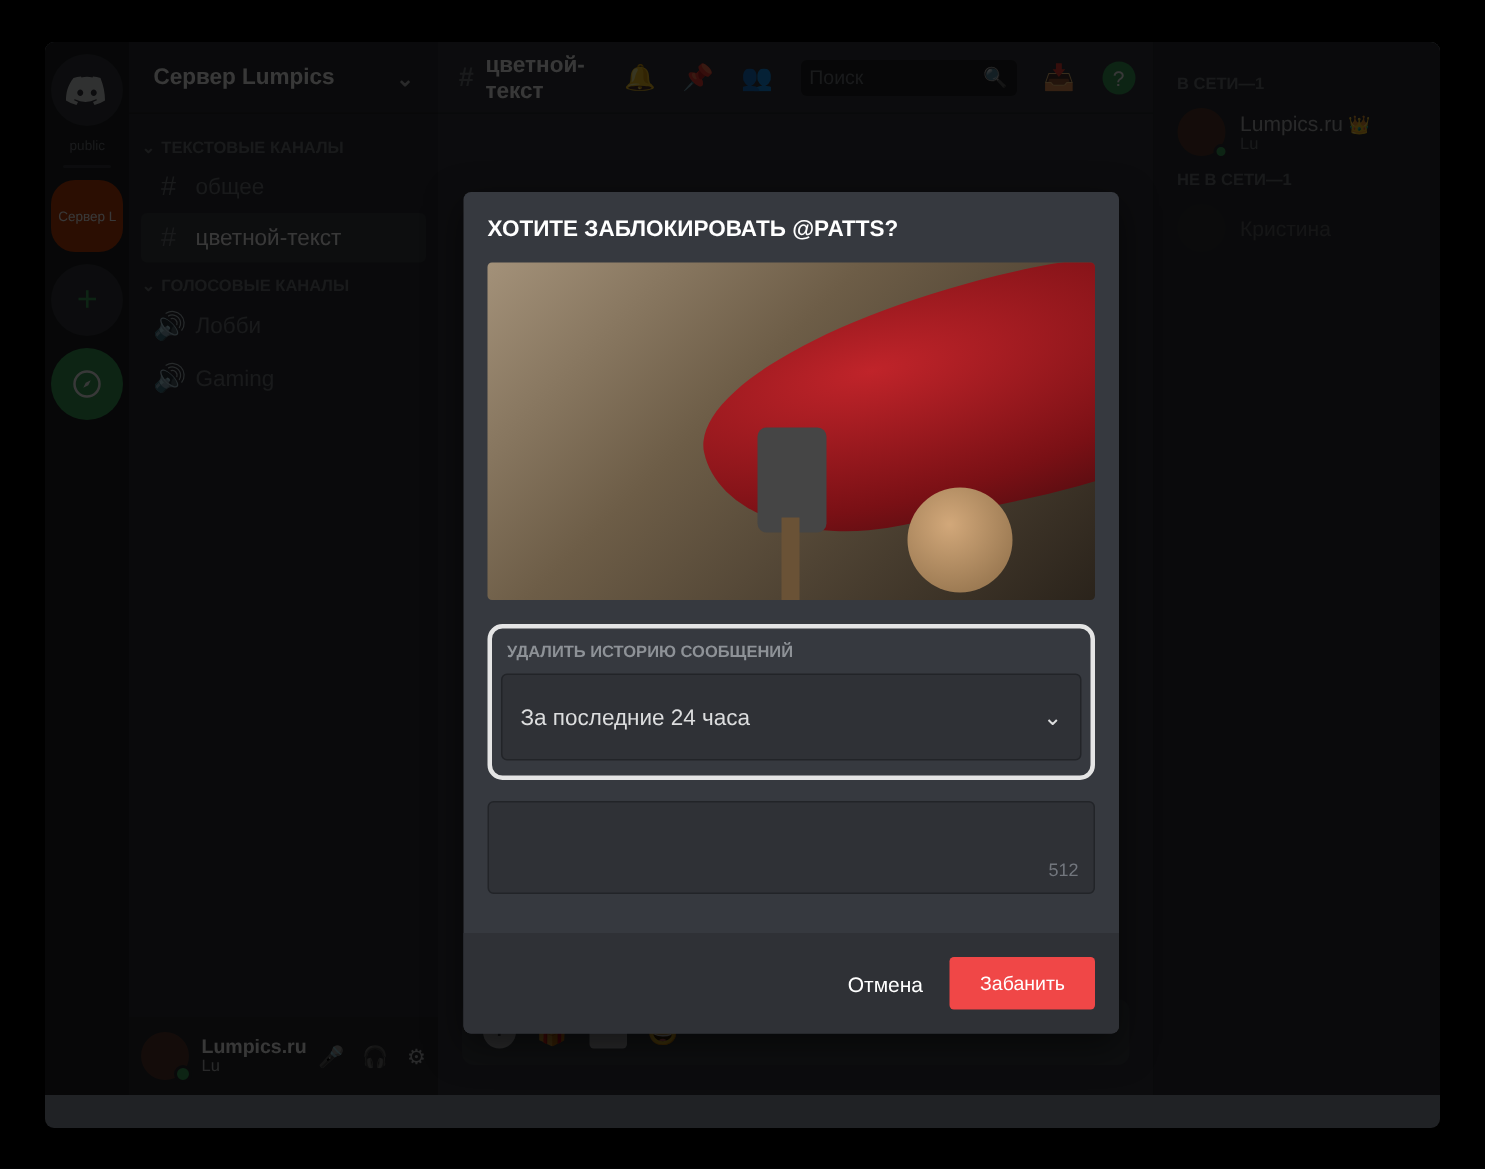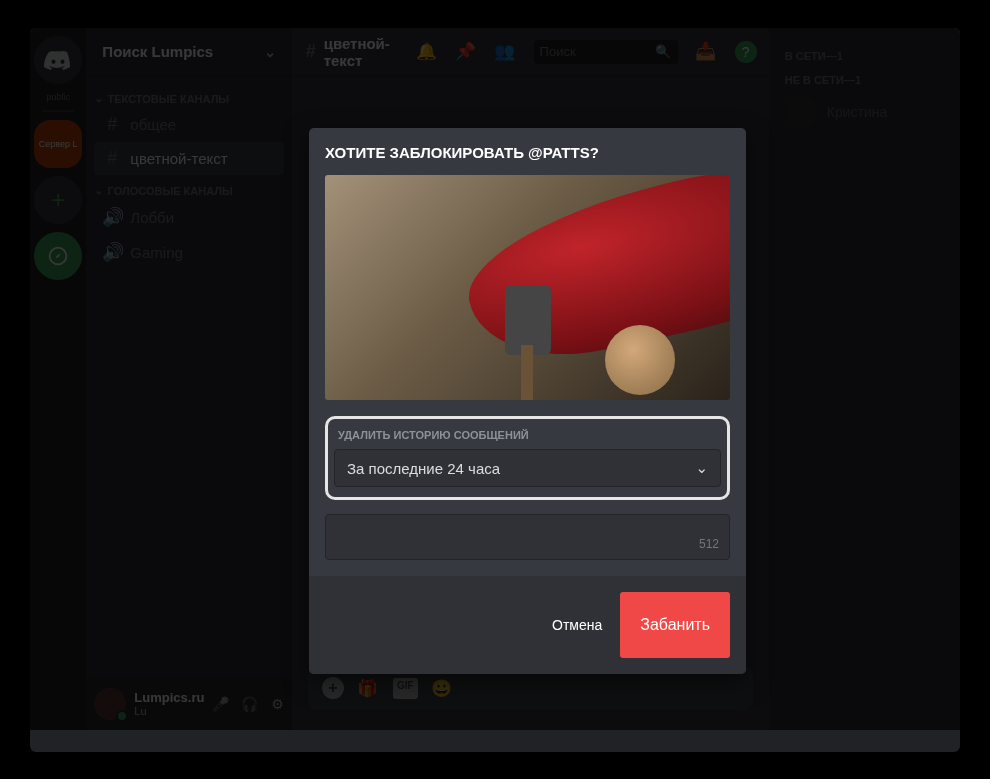--- a/index.html
+++ b/index.html
@@ -48,37 +48,37 @@
 .gif-badge { font-size:10px; font-weight:700; background:#b9bbbe; color:#40444b; padding:2px 4px; border-radius:3px; }
 .members { width:240px; background:#2f3136; padding:16px 8px; }
 .member-cat { color:#72767d; font-size:11px; font-weight:600; padding:6px 8px; text-transform:uppercase; }
 .member { display:flex; align-items:center; gap:10px; padding:4px 8px; }
 .member .mav { width:32px; height:32px; border-radius:50%; background:#444; position:relative; }
 .member .mav .st { position:absolute; right:-2px; bottom:-2px; width:10px; height:10px; border-radius:50%; border:2px solid #2f3136; }
 .member .mn { color:#b9bbbe; font-size:14px; font-weight:500; }
 .member .ms { color:#72767d; font-size:11px; }
 .crown { color:#faa61a; font-size:12px; margin-left:4px; }
 .dim-overlay { position:absolute; inset:0; background:rgba(0,0,0,0.78); }
-.modal { position:absolute; top:100px; left:279px; width:437px; background:#36393f; border-radius:5px; display:flex; flex-direction:column; box-shadow:0 8px 24px rgba(0,0,0,.5); }
+.modal { position:absolute; top:100px; left:279px; width:437px; background:#36393f; border-radius:5px; display:flex; flex-direction:column; box-shadow:0 8px 24px rgba(0,0,0,.5);gap:10px; }
 .modal-body { padding:16px; }
 .modal-title { color:#fff; font-weight:700; font-size:15px; text-transform:uppercase; margin-bottom:14px; }
 .gif-frame { width:100%; height:225px; border-radius:3px; background:linear-gradient(135deg,#a39179 0%,#6d5d47 40%,#2a231b 100%); position:relative; overflow:hidden; }
 .cape { position:absolute; top:10px; left:140px; width:400px; height:150px; background:radial-gradient(ellipse at 30% 30%,#c0242a 0%,#7a1015 60%,#3a0a0d 100%); border-radius:60% 40% 50% 30%/50% 60% 40% 50%; transform:rotate(-12deg); }
 .hammer { position:absolute; top:110px; left:180px; width:46px; height:70px; background:#454545; border-radius:6px; }
 .hammer:before { content:""; position:absolute; top:60px; left:16px; width:12px; height:70px; background:#6a5236; }
 .thor-head { position:absolute; top:150px; left:280px; width:70px; height:70px; border-radius:50%; background:radial-gradient(circle at 40% 35%,#d2a87a,#8a6b46); }
 .highlight-box { border:3px solid #e5e5e5; border-radius:10px; padding:10px 6px 10px 6px; margin-top:16px; }
 .field-label { color:#8e9297; font-size:11px; font-weight:600; text-transform:uppercase; margin-bottom:8px; padding-left:4px; }
-.select { background:#2f3136; border:1px solid #222428; border-radius:4px; height:38px; display:flex; align-items:center; justify-content:space-between; padding:0 12px; color:#dcddde; font-size:15px; }
+.select { background:#2f3136; border:1px solid #222428; border-radius:4px; height:58px; display:flex; align-items:center; justify-content:space-between; padding:0 12px; color:#dcddde; font-size:15px; }
 .reason-wrap { margin-top:14px; }
-.textarea { background:#2f3136; border:1px solid #222428; border-radius:4px; height:46px; position:relative; }
+.textarea { background:#2f3136; border:1px solid #222428; border-radius:4px; height:62px; position:relative; }
 .char-count { position:absolute; right:10px; bottom:8px; color:#72767d; font-size:12px; }
 .modal-footer { background:#2f3136; padding:16px; display:flex; justify-content:flex-end; align-items:center; gap:18px; border-radius:0 0 5px 5px; }
 .btn-cancel { color:#fff; font-size:14px; font-weight:500; }
-.btn-ban { background:#f04747; color:#fff; font-size:16px; font-weight:500; padding:24px 20px; border-radius:3px;text-align:right; }
+.btn-ban { background:#f04747; color:#fff; font-size:13px; font-weight:500; padding:10px 20px; border-radius:3px;text-align:right; }
 </style>
 </head>
 <body>
 
 <div class="outer-frame">
 
   <div class="app">
 
     <div class="servers">
       <div class="server-pill home">
@@ -93,21 +93,21 @@
       <div class="server-pill explore">
         <svg width="20" height="20" viewBox="0 0 24 24" fill="#fff">
             <circle cx="12" cy="12" r="10" fill="none" stroke="#fff" stroke-width="2"></circle>
             <path d="M15 9l-2 4-4 2 2-4z"></path>
           </svg>
       </div>
     </div>
 
     <div class="channels">
       <div class="server-header">
-        <span>Поиск Lumpics</span>
+        <span>Сервер Lumpics</span>
         <span class="chev">⌄</span>
       </div>
       <div class="channel-scroll">
         <div class="category">
             <span>⌄</span>
             <span>ТЕКСТОВЫЕ КАНАЛЫ</span>
           </div>
         <div class="channel">
             <span class="hash">#</span>
             <span>общее</span>
@@ -172,20 +172,29 @@
             <span>🎁</span>
             <span class="gif-badge">GIF</span>
             <span>😀</span>
           </div>
         </div>
       </div>
     </div>
 
     <div class="members">
       <div class="member-cat">В СЕТИ—1</div>
+      <div class="member">
+        <div class="mav" style="background:#5d3a2e">
+            <div class="st" style="background:#3ba55d"></div>
+          </div>
+        <div>
+          <div class="mn"><span>Lumpics.ru</span><span class="crown">👑</span></div>
+          <div class="ms">Lu</div>
+        </div>
+      </div>
       <div class="member-cat">НЕ В СЕТИ—1</div>
       <div class="member" style="opacity:.35">
         <div class="mav" style="background:#3a3c40"></div>
         <div class="mn">Кристина</div>
       </div>
     </div>
 
     <div class="dim-overlay"></div>
 
     <div class="modal">

